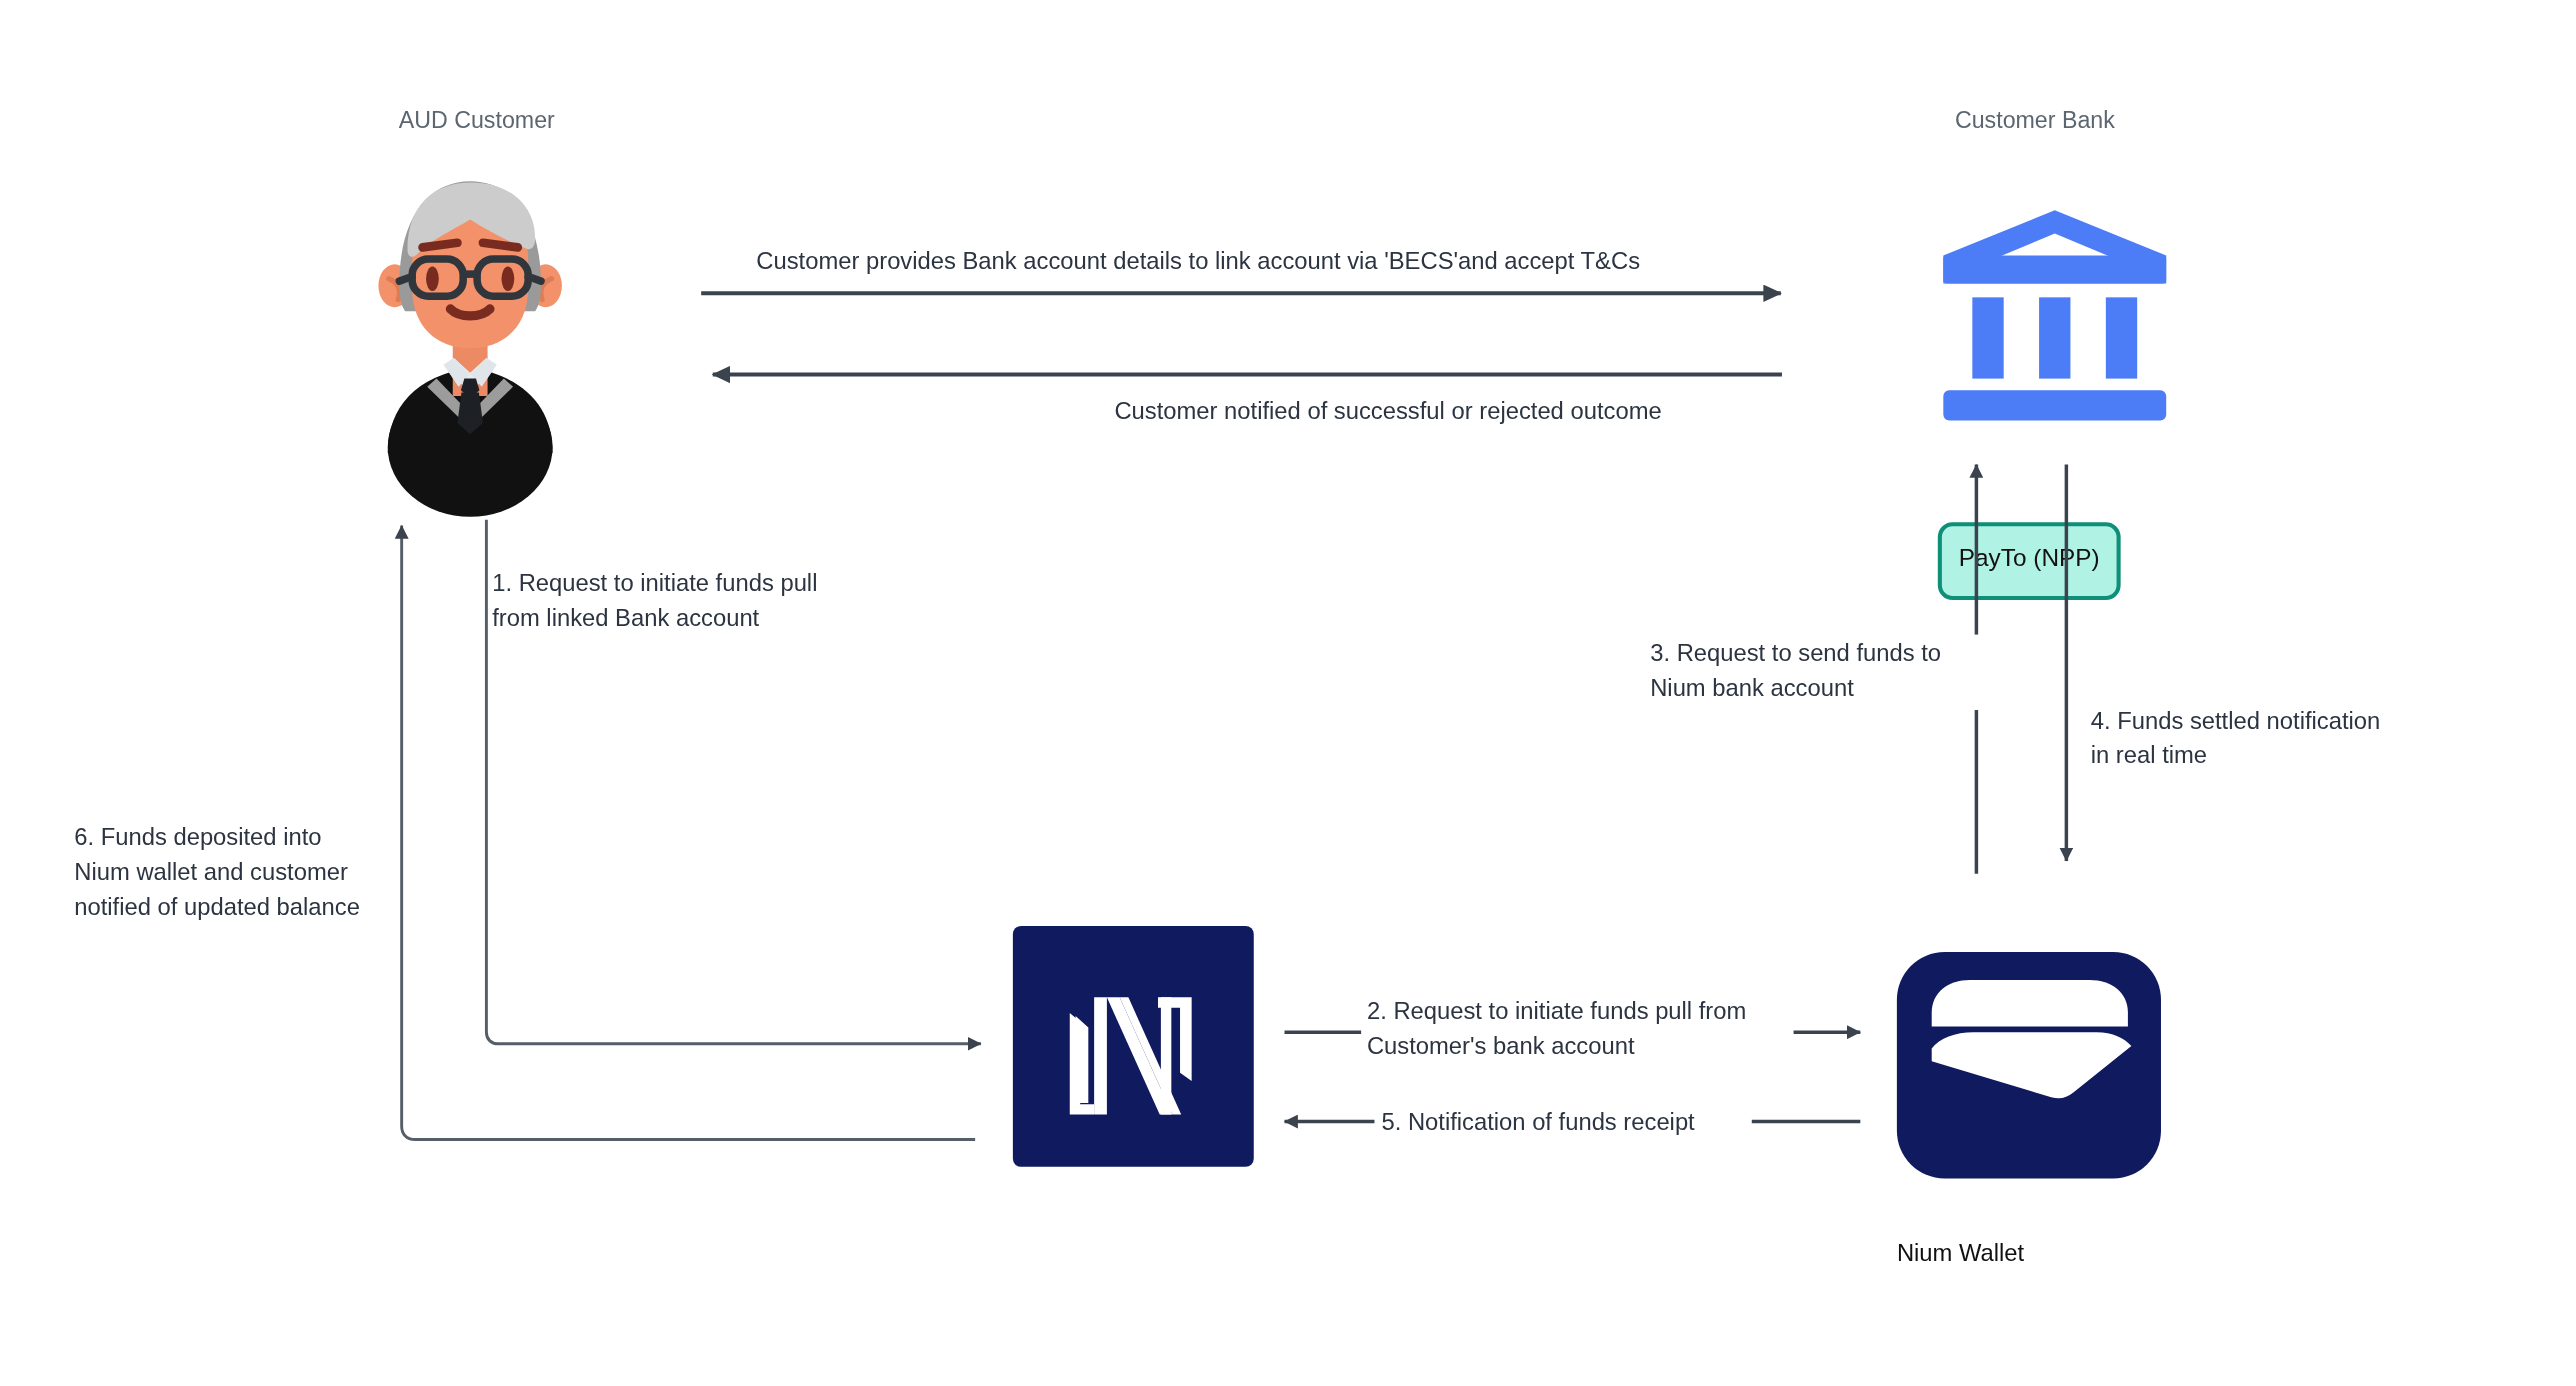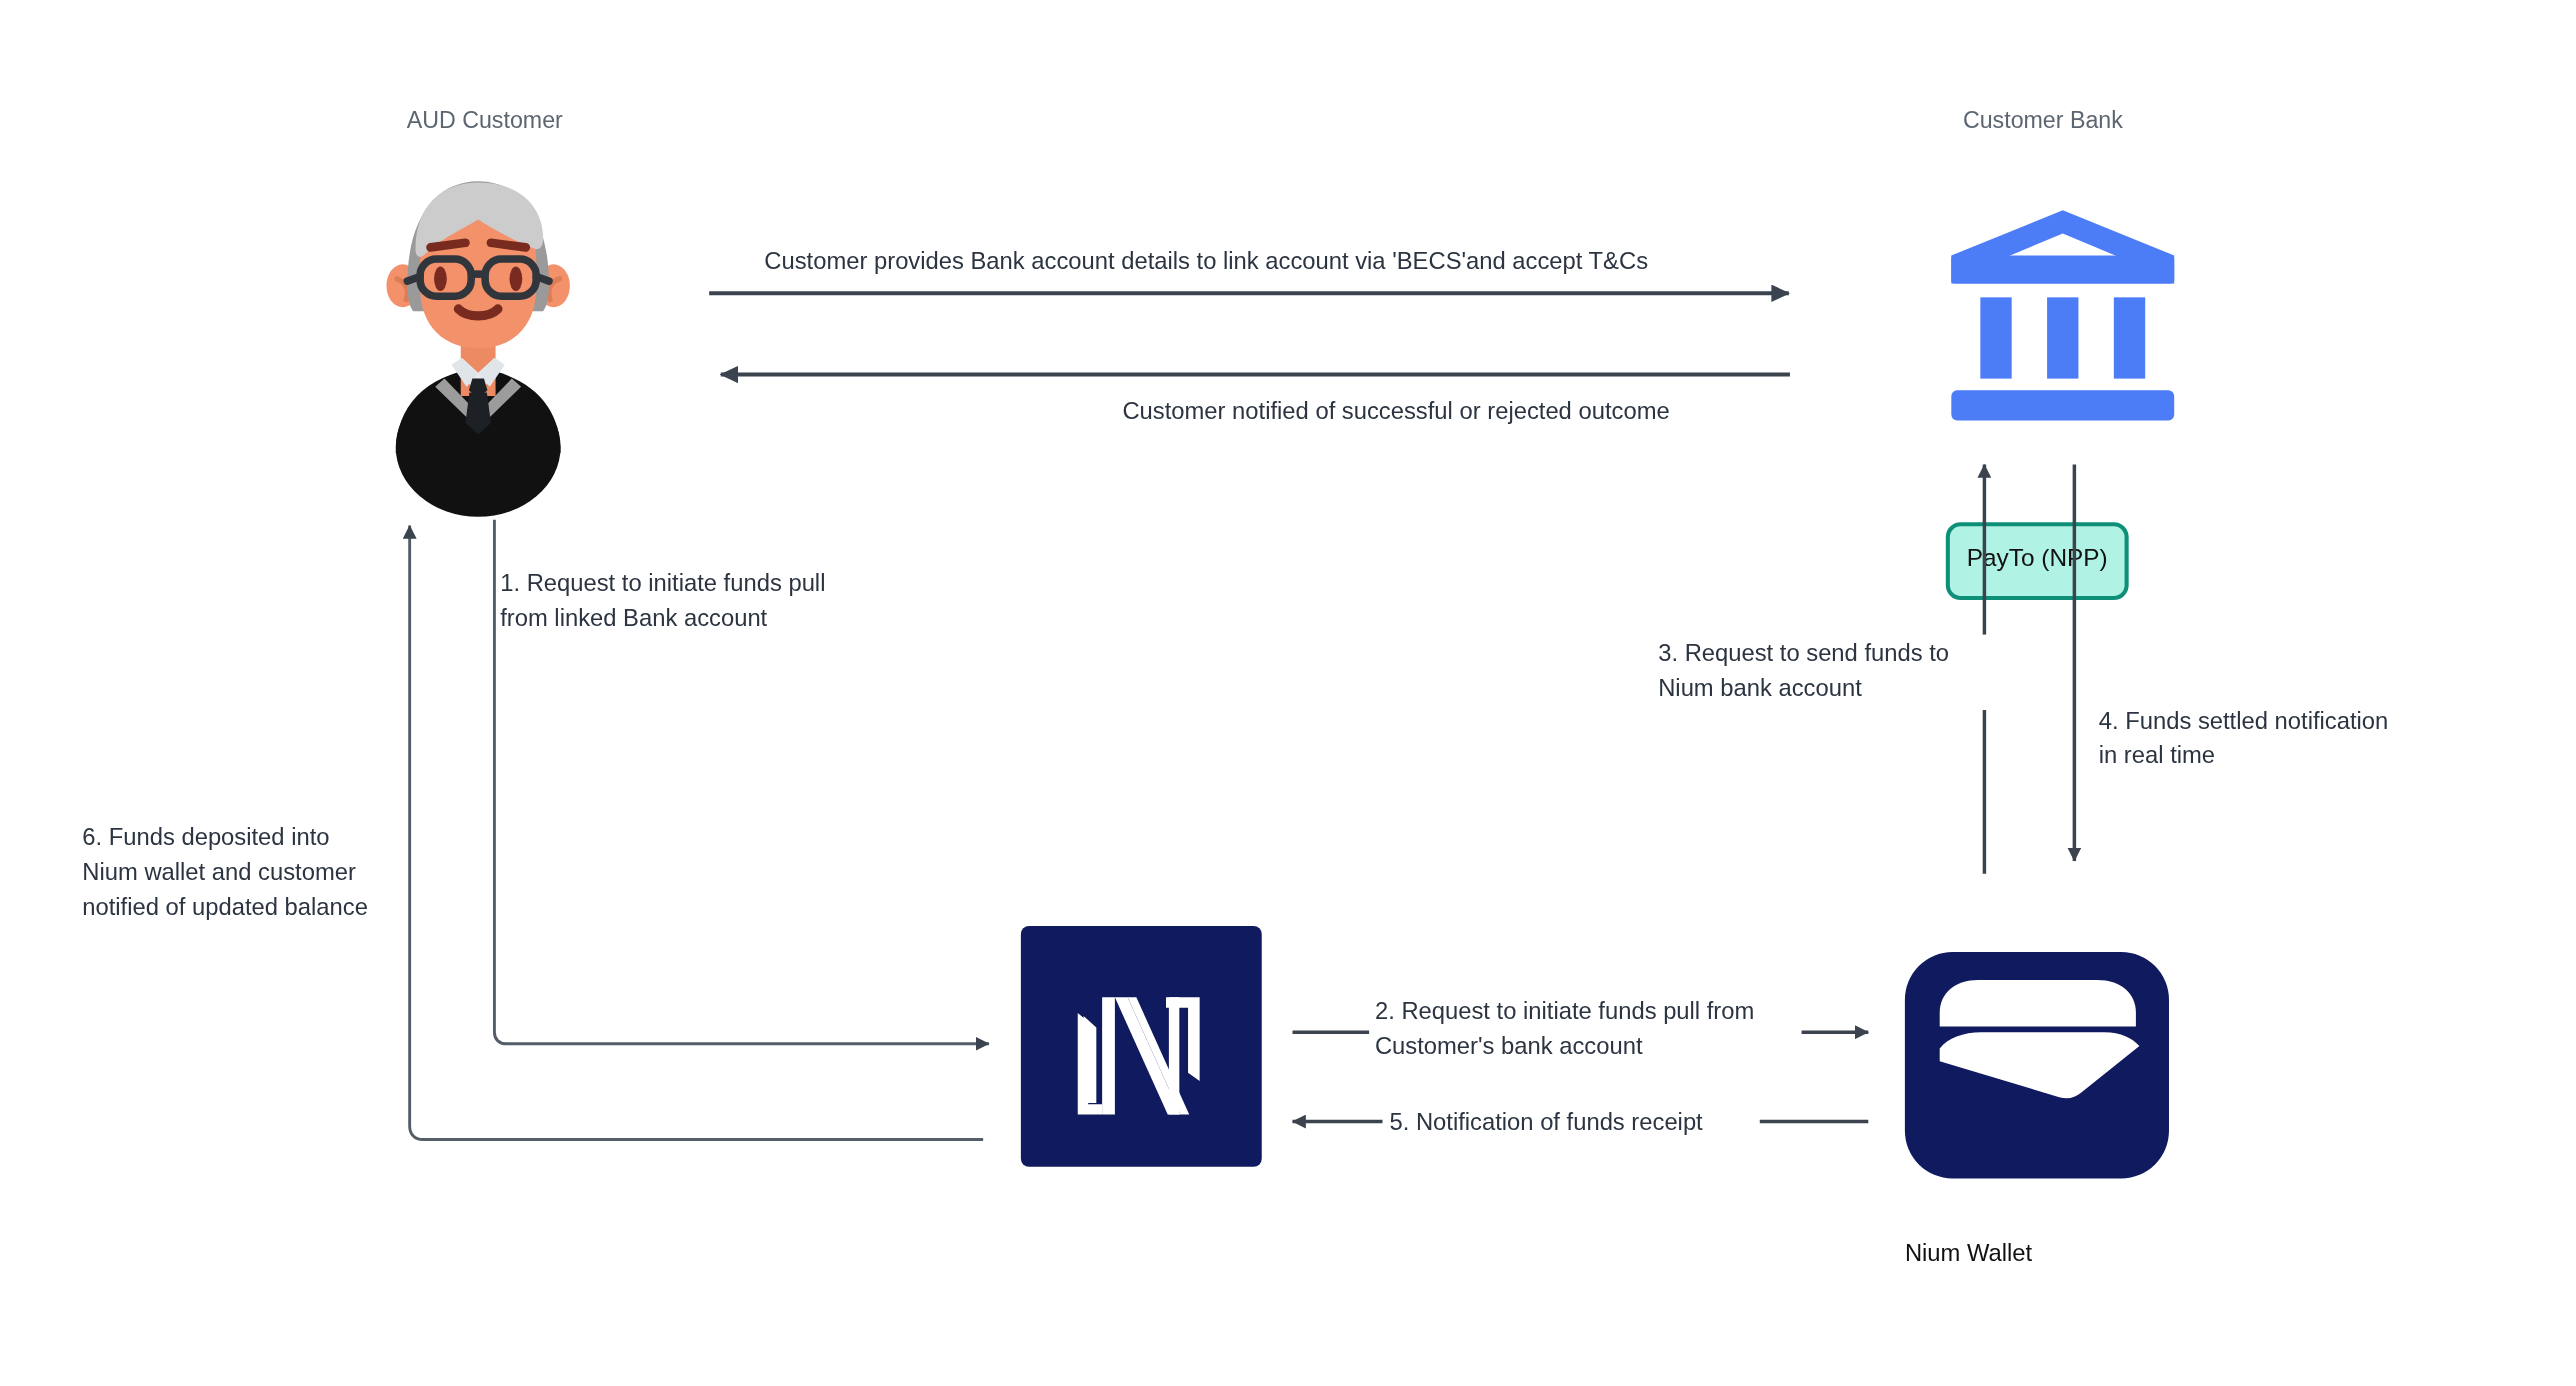--- a/index.html
+++ b/index.html
@@ -9,21 +9,21 @@
   }
   body {
     width: 2576px;
     height: 1387px;
     overflow: hidden;
     font-family: "Liberation Sans", sans-serif;
     position: relative;
   }
   #diagram-root {
     position: absolute;
-    left: 8px; top: 0;
+    left: 0; top: 0;
     width: 2212px;
     height: 1387px;
   }
   svg.canvas {
     position: absolute;
     left: 0; top: 0;
     width: 2576px;
     height: 1387px;
     display: block;
   }

